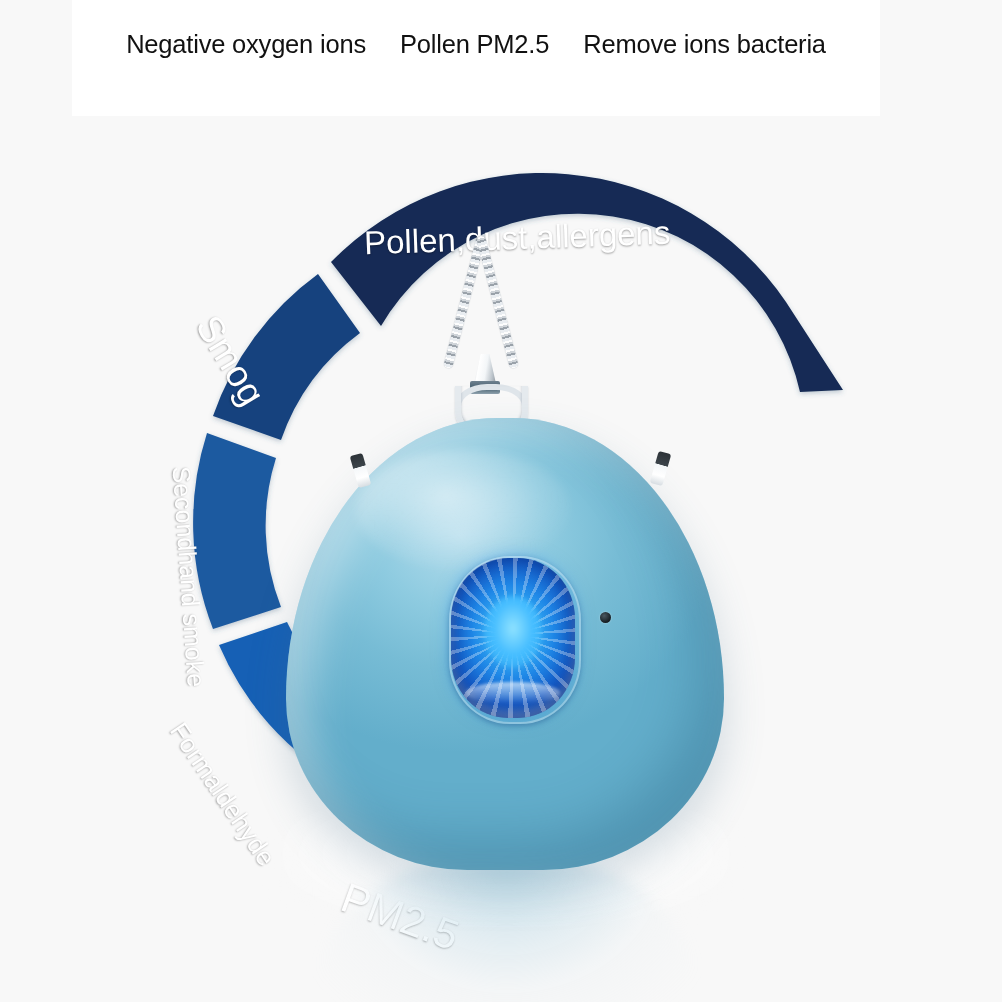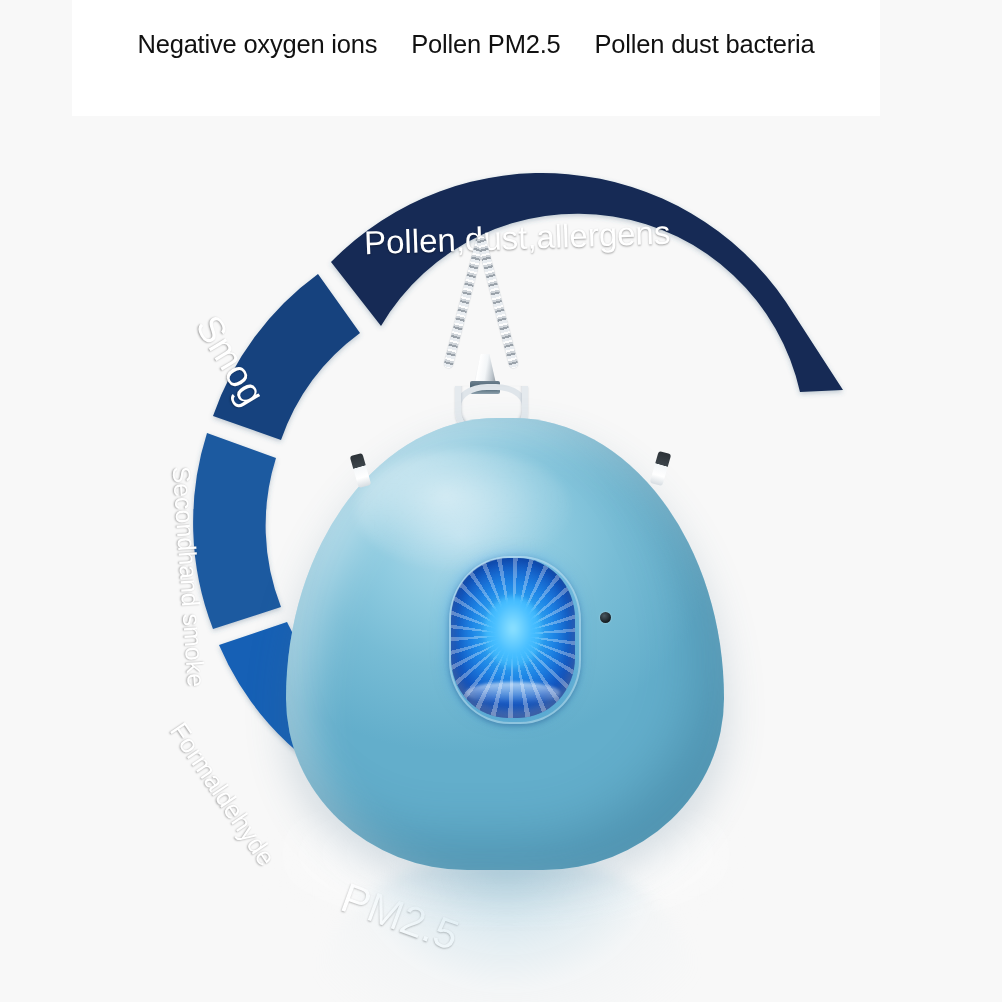--- a/index.html
+++ b/index.html
@@ -271,21 +271,21 @@
 </style>
 </head>
 <body>
 
 <div id="stage" style="background: rgb(248, 248, 248);">
 
   <div id="banner" style="background: rgb(255, 255, 255);">
     <div id="banner-list">
       <span class="banner-item">Negative oxygen ions</span>
       <span class="banner-item">Pollen PM2.5</span>
-      <span class="banner-item">Pollen dust bacteria</span>
+      <span class="banner-item">Remove ions bacteria</span>
     </div>
   </div>
 
   <div id="arc-wrap">
     <svg id="arc-svg" width="1002" height="1002" viewBox="0 0 1002 1002">
       <defs>
         <filter id="segShadow" x="-20%" y="-20%" width="140%" height="140%">
           <feDropShadow dx="0" dy="2" stdDeviation="2.5" flood-color="#3a5a7a" flood-opacity="0.30"></feDropShadow>
         </filter>
       </defs>

